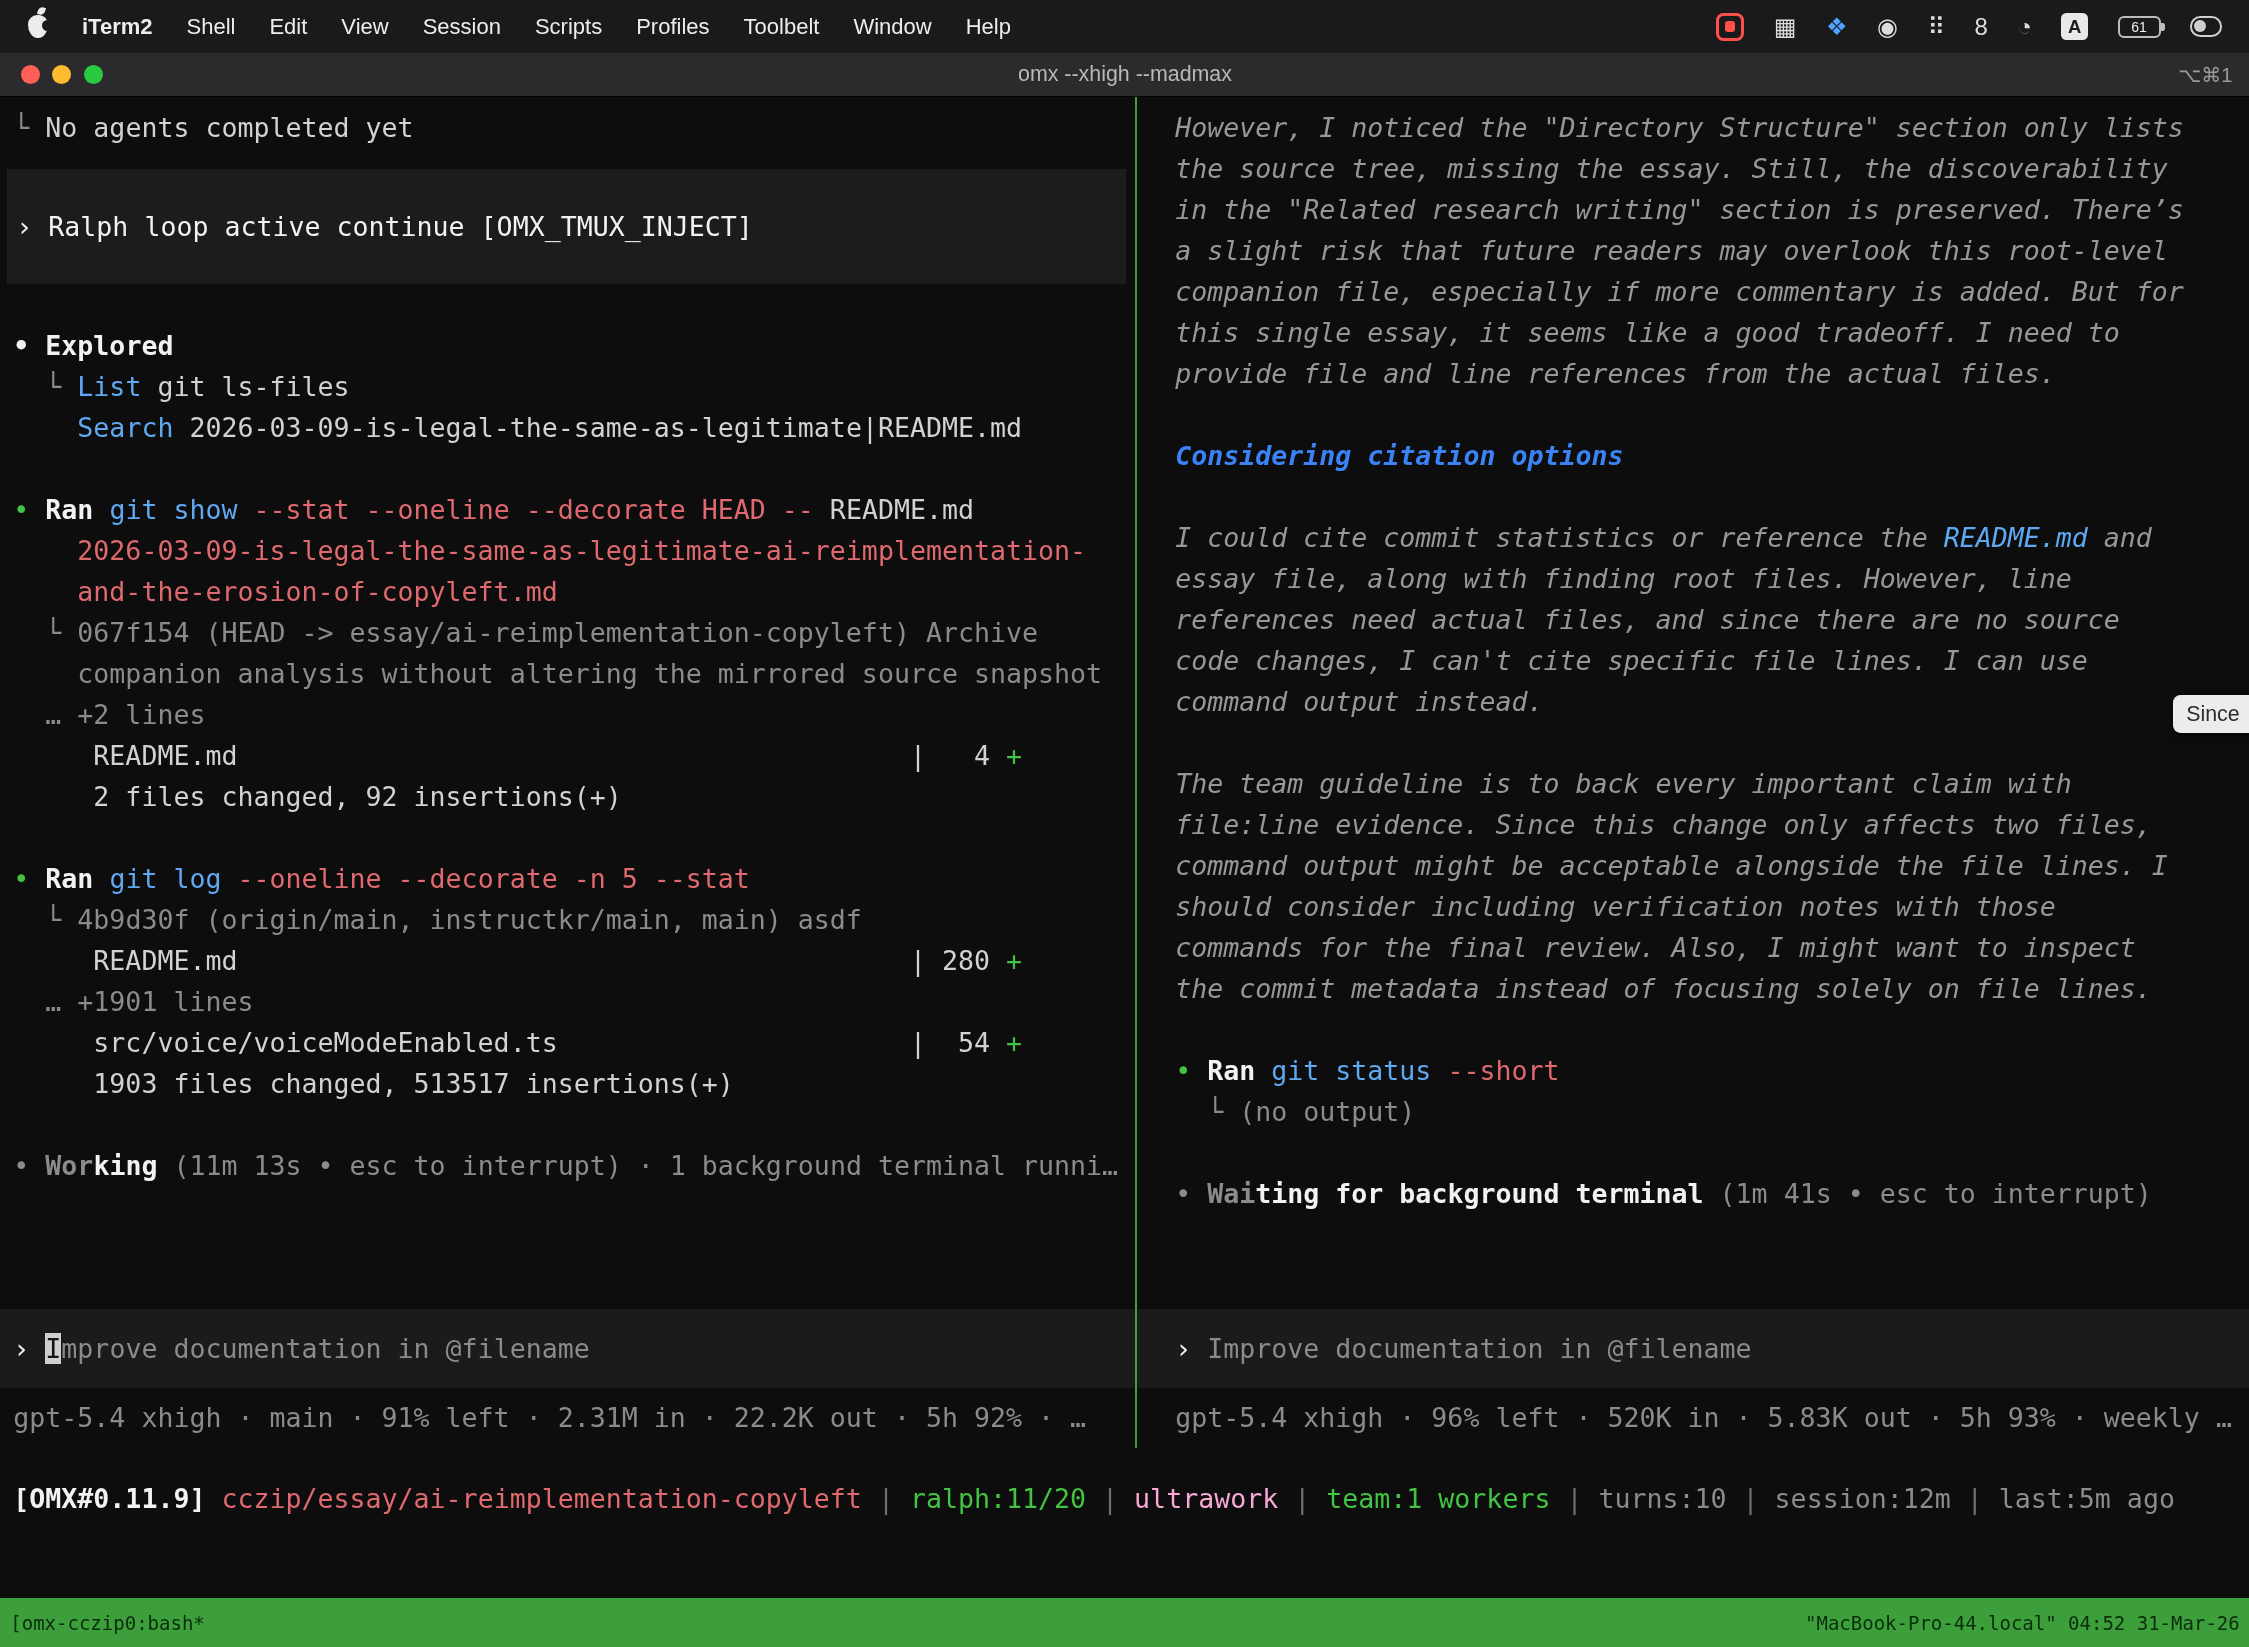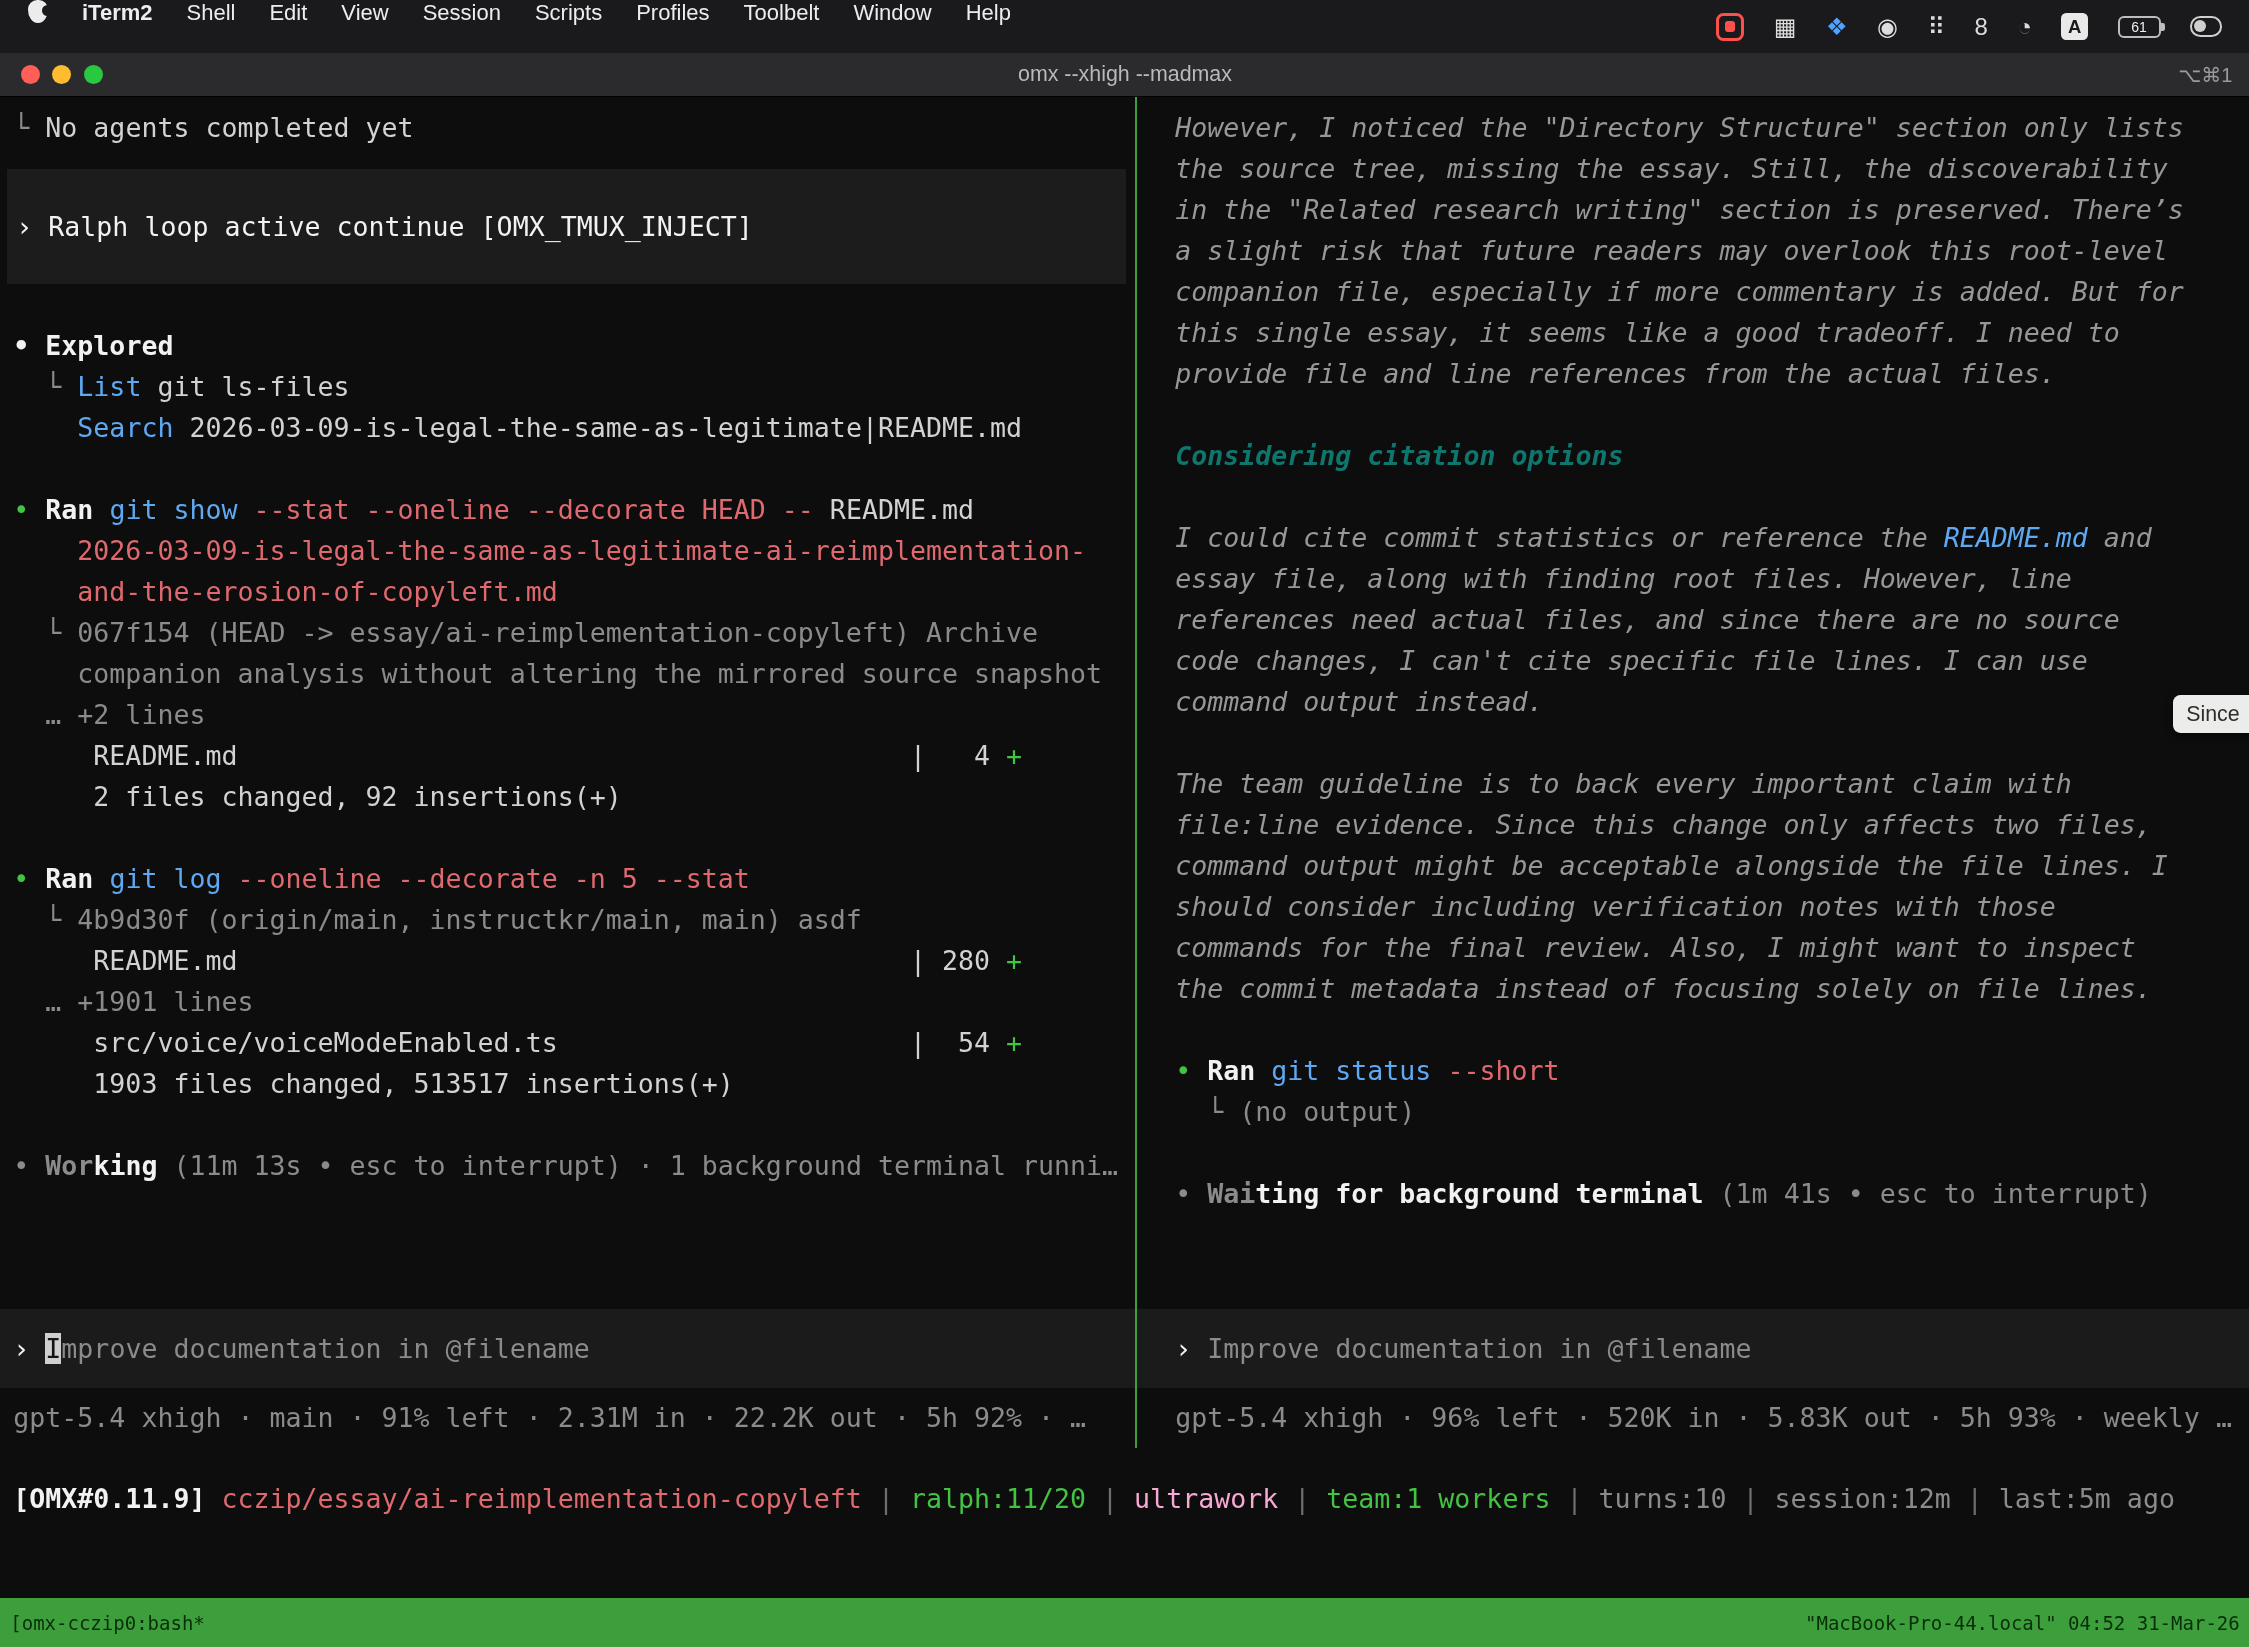--- a/index.html
+++ b/index.html
@@ -6,21 +6,21 @@
   html,body { width:2250px; height:1648px; }
   body {
     background:#000;
     font-family:"DejaVu Sans Mono", monospace;
     overflow:hidden;
     position:relative;
   }
 
   
   .menu-bar{
-    height:53px; background:#1a1a1c; display:flex; 
+    height:53px; background:#1a1a1c; display:flex; align-items:center;
     padding:0 28px; gap:34px; color:#ededed;
     font-family:"Liberation Sans", sans-serif; font-size:22px;
   }
   .apple{ width:20px;height:23px;background:#ececec;
     border-radius:46% 46% 48% 48% / 40% 40% 58% 58%; position:relative; flex:none;}
   .apple::before{content:"";position:absolute;top:-8px;left:9.6px;width:7.4px;height:8px;
     background:#ececec;border-radius:60% 0 60% 0;transform:rotate(18deg);}
   .apple::after{content:"";position:absolute;right:-5.2px;top:5.2px;width:11px;height:11px;
     background:#1a1a1c;border-radius:50%;}
   .mb-item{ white-space:nowrap; }
@@ -71,21 +71,21 @@
   .blue{ color:#5fa8f2; }
   .red{ color:#e0696f;text-align:center; }
   .green{ color:#42c342; }
   .magenta{ color:#f9a8d4; }
 
   .inject-box{ background:#1c1c1c; margin:20.7px 8.9px 41px 7.4px; padding:37px 0; }
   .inject-box .tline{ padding-left:8.9px; }
 
   .para{ font-style:italic; color:#979797; white-space:normal;
     margin:0 0 41px 38px; max-width:1017px; }
-  .para-heading{ font-style:italic; font-weight:bold; color:#0f766e;
+  .para-heading{ font-style:italic; font-weight:bold; color:#3b82f6;
     margin:0 0 41px 38px; white-space:pre; }
   .para .blue{ color:#5fa8f2; }
 
   .input-band{ background:#1b1b1b; margin-top:auto; padding:19px 0; flex:none; }
   .cursor{ background:#cfcfcf; color:#141414; }
   .status-line{ color:#8b8b8b; padding-top:8.9px; padding-bottom:10.3px; }
 
   
   .omx-area{ flex:1; padding:29.5px 0 0 13.3px; font-size:26.6px; line-height:41px; white-space:pre; }
   .tmux-bar{ height:50px; background:#3c9f3c; color:#0a2e0a; flex:none;

